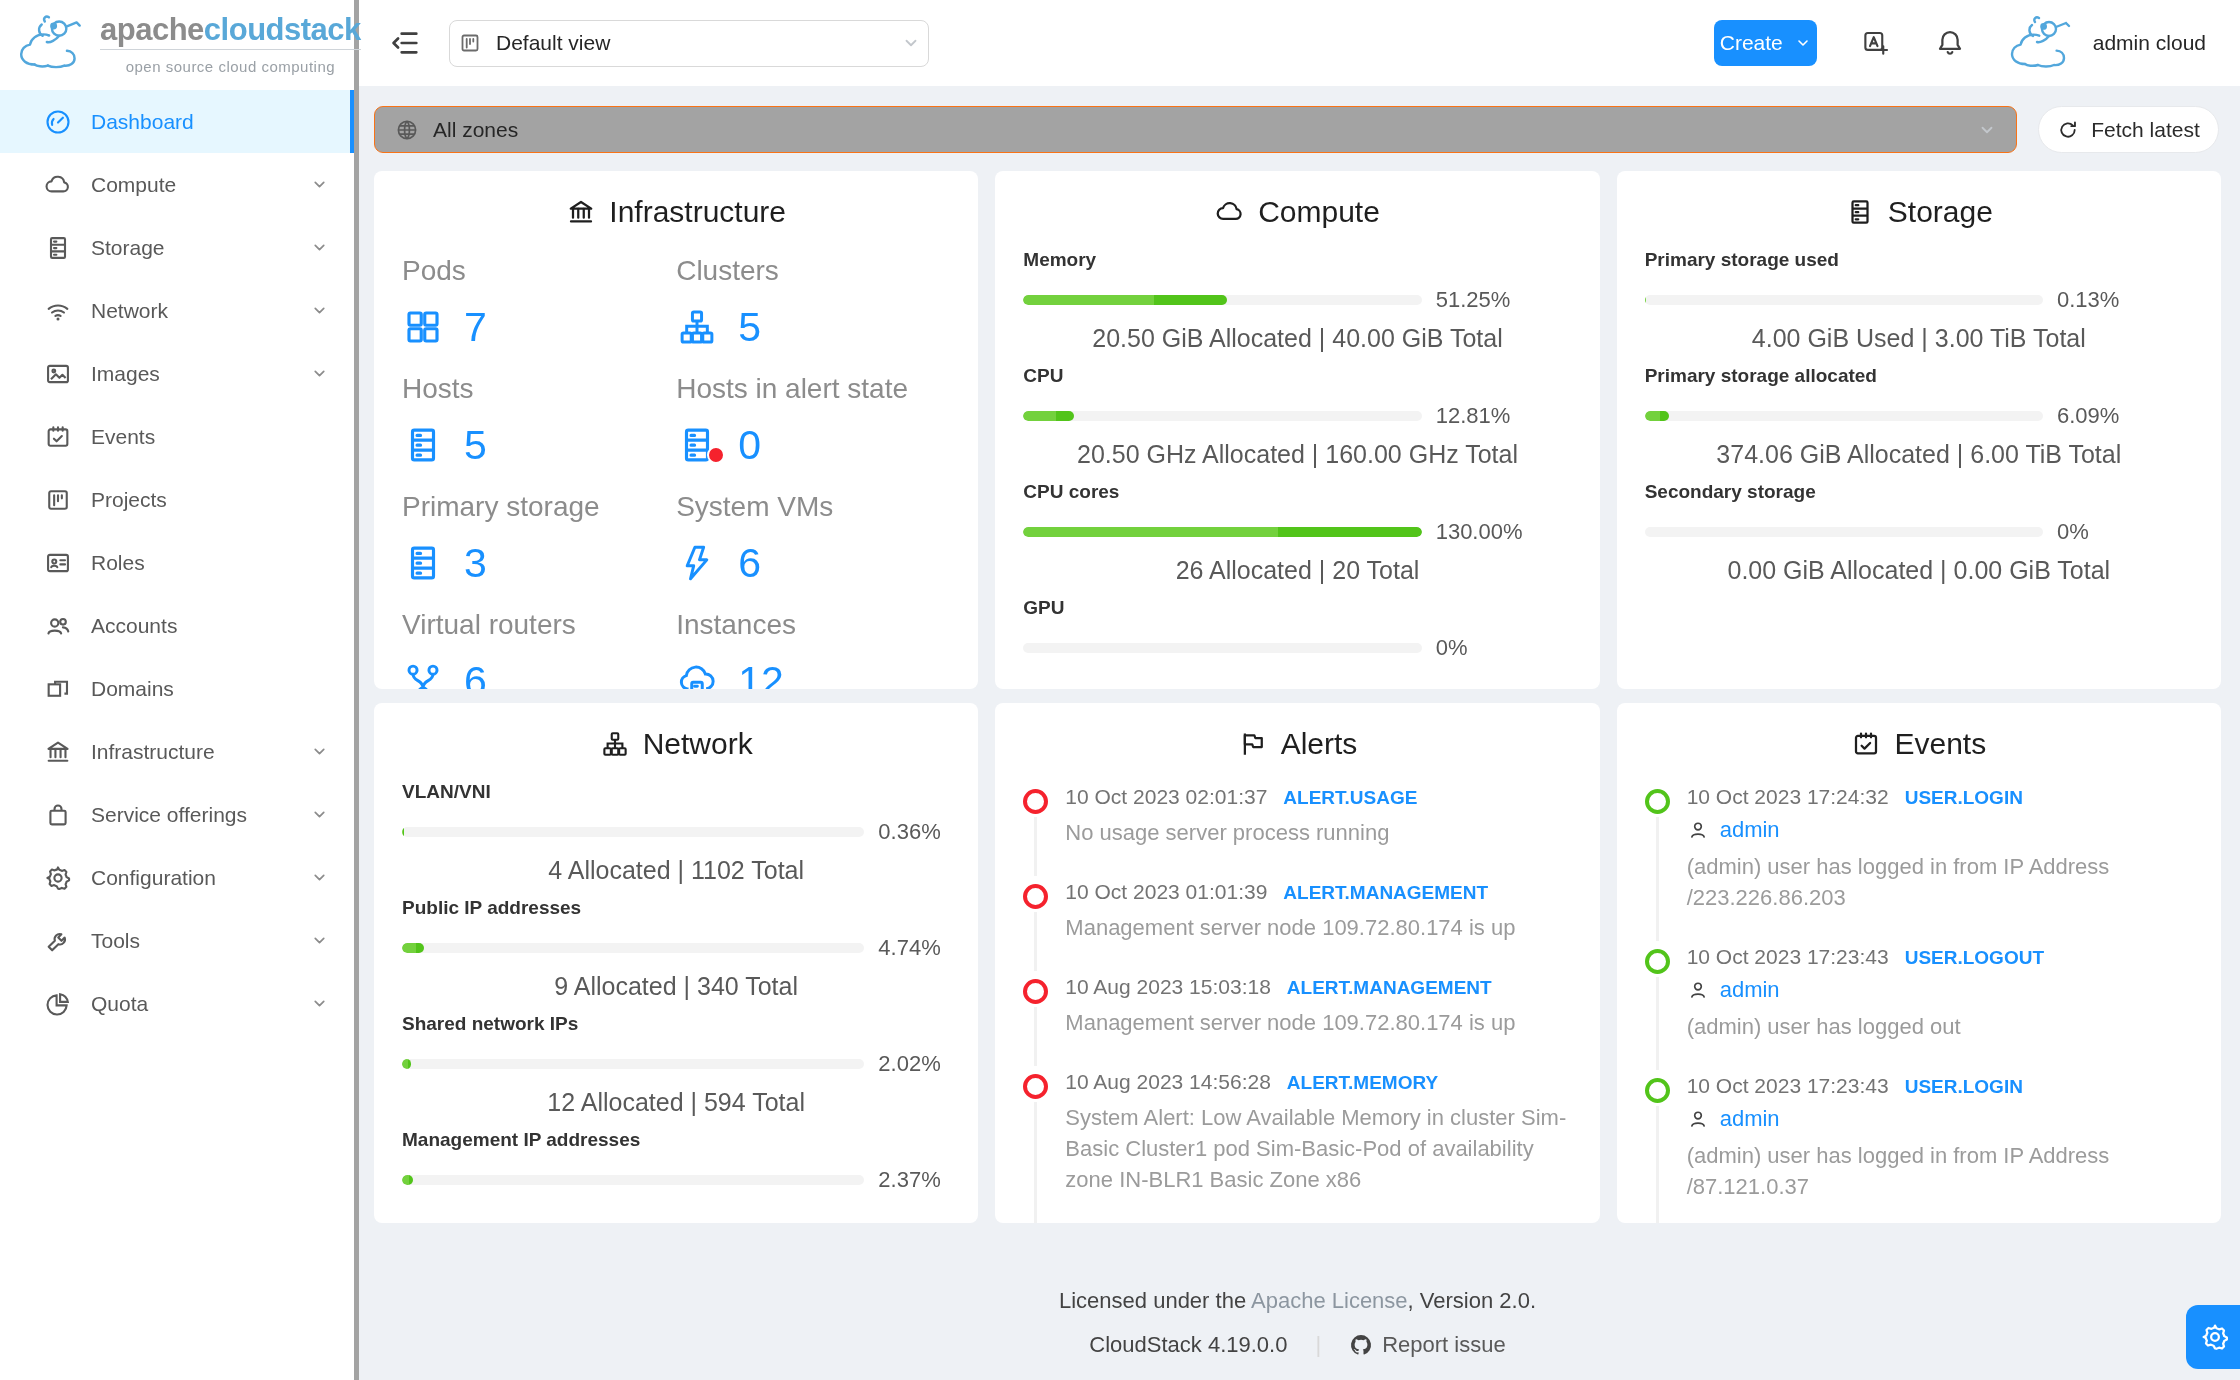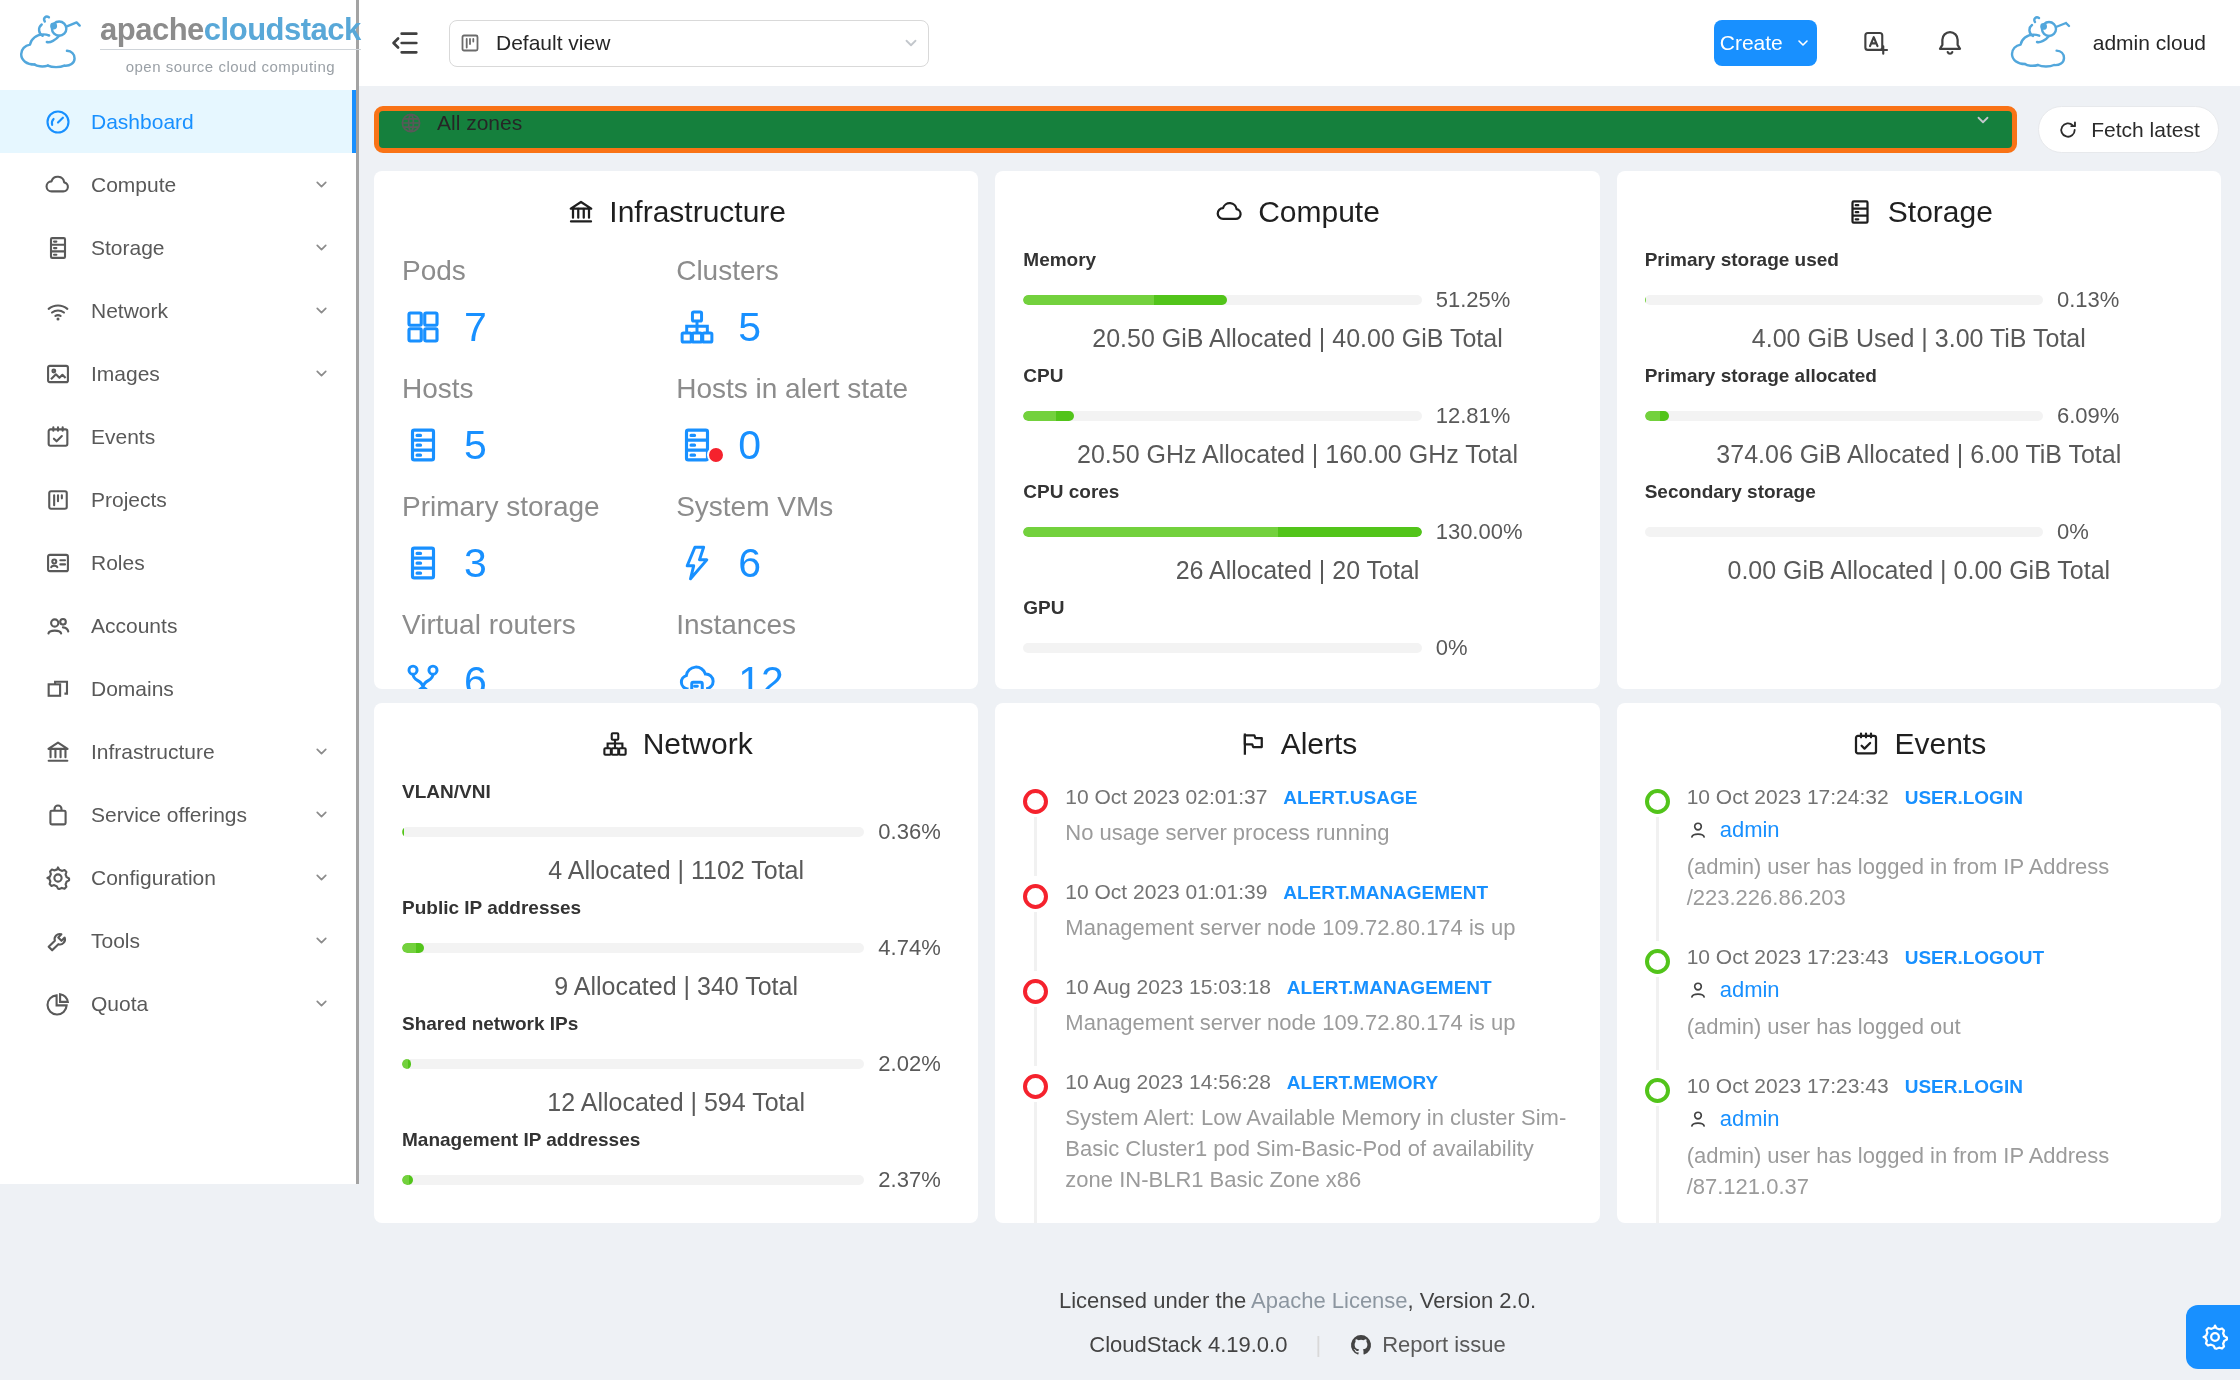--- a/index.html
+++ b/index.html
@@ -5,22 +5,22 @@
   * { box-sizing: border-box; margin: 0; padding: 0; }
   html,body { width:2240px; height:1380px; overflow:hidden; }
   body {
     font-family:"Liberation Sans", sans-serif;
     background:#eef1f5; color:#262626; position:relative;
   }
   svg { display:block; }
   .ic { flex:none; }
 
   
-  .sidebar { position:absolute; left:0; top:0; width:359px; height:1184px;
-    background:#fff; border-right:3px solid #a3a3a3; z-index:3; }
+  .sidebar { position:absolute; left:0; top:0; width:359px; height:1380px;
+    background:#fff; border-right:5px solid #a3a3a3; z-index:3; }
   .logo-area { height:86px; display:flex; align-items:center; padding-left:14px; }
   .logo-text { margin-left:8px; }
   .logo-line1 { font-size:31px; font-weight:bold; letter-spacing:-0.5px; }
   .logo-gray { color:#8c8c8c; } .logo-blue { color:#59a8d8; }
   .logo-line2 { font-size:15px; color:#9aa0a6; border-top:1px solid #cfd4d9; margin-top:1px; padding-top:8px; text-align:center; letter-spacing:0.5px; }
   .menu { padding-top:4px; }
   .menu-item { height:63px; display:flex; align-items:center; padding:0 26px 0 44px;
     font-size:21px; color:#595959; cursor:pointer; }
   .menu-item .mi-icon { width:28px; height:28px; color:#595959; }
   .menu-item .mi-label { margin-left:19px; white-space:nowrap; }
@@ -40,22 +40,22 @@
   .header-spacer { flex:1; }
   .create-btn { height:46px; padding:0 6px; background:#1890ff; border:none; border-radius:8px;
     color:#fff; font-size:21px; font-family:inherit; display:flex; align-items:center; gap:12px; cursor:pointer; }
   .create-btn .ic { width:16px; height:16px; }
   .hdr-icon { margin-left:44px; width:30px; height:30px; color:#404040; cursor:pointer; }
   .avatar { margin-left:40px; width:76px; height:58px; cursor:pointer; }
   .user-name { margin-left:12px; font-size:21px; color:#262626; cursor:pointer; white-space:nowrap; }
 
   
   .zone-bar { position:absolute; left:374px; right:21px; top:106px; height:47px; display:flex; gap:21px; }
-  .zone-select { flex:1; background:#15803d; border:5px solid #f97316; border-radius:9px;
-    display:flex; padding:0 20px; cursor:pointer; }
+  .zone-select { flex:1; background:#a3a3a3; border:1px solid #f97316; border-radius:9px;
+    display:flex; align-items:center; padding:0 20px; cursor:pointer; }
   .zone-select .zs-icon { width:24px; height:24px; color:#595959; }
   .zone-select .zs-label { margin-left:14px; font-size:21px; color:#262626; }
   .zone-select .zs-chevron { margin-left:auto; width:18px; height:18px; color:#c3c7cc; }
   .fetch-btn { width:181px; background:#fff; border:1px solid #e7e9ec; border-radius:24px;
     display:flex; align-items:center; justify-content:center; gap:12px; font-size:21px; color:#2b2b2b;
     font-family:Liberation Sans, sans-serif; cursor:pointer; }
   .fetch-btn .ic { width:22px; height:22px; }
 
   
   .grid { position:absolute; left:374px; right:19px; top:171px;

